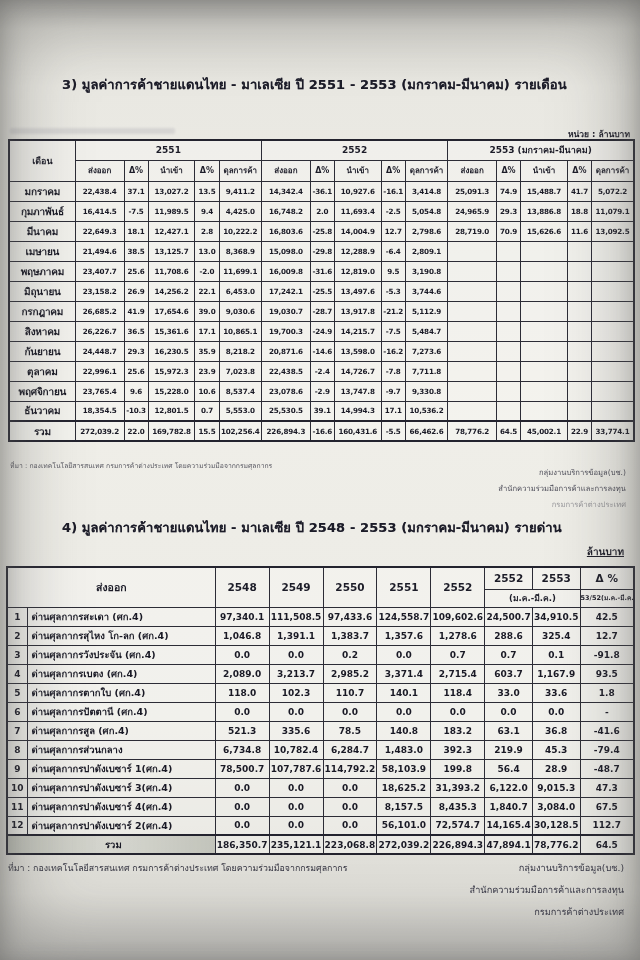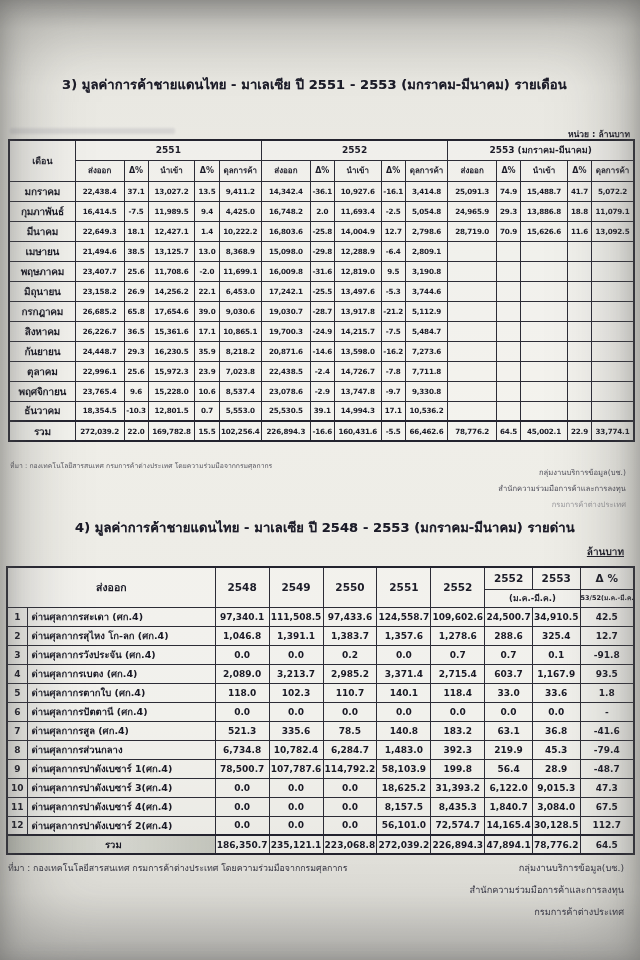--- a/index.html
+++ b/index.html
@@ -149,21 +149,21 @@
           <td>29.3</td>
           <td>13,886.8</td>
           <td>18.8</td>
           <td>11,079.1</td>
         </tr>
         <tr>
           <td class="mcol">มีนาคม</td>
           <td>22,649.3</td>
           <td>18.1</td>
           <td>12,427.1</td>
-          <td>1.4</td>
+          <td>2.8</td>
           <td>10,222.2</td>
           <td>16,803.6</td>
           <td>-25.8</td>
           <td>14,004.9</td>
           <td>12.7</td>
           <td>2,798.6</td>
           <td>28,719.0</td>
           <td>70.9</td>
           <td>15,626.6</td>
           <td>11.6</td>
@@ -219,21 +219,21 @@
           <td>3,744.6</td>
           <td></td>
           <td></td>
           <td></td>
           <td></td>
           <td></td>
         </tr>
         <tr>
           <td class="mcol">กรกฎาคม</td>
           <td>26,685.2</td>
-          <td>65.8</td>
+          <td>41.9</td>
           <td>17,654.6</td>
           <td>39.0</td>
           <td>9,030.6</td>
           <td>19,030.7</td>
           <td>-28.7</td>
           <td>13,917.8</td>
           <td>-21.2</td>
           <td>5,112.9</td>
           <td></td>
           <td></td>
@@ -353,21 +353,21 @@
   </table>
 
   <div class="abs src-line" style="top:460px; left:10px;">ที่มา : กองเทคโนโลยีสารสนเทศ กรมการค้าต่างประเทศ โดยความร่วมมือจากกรมศุลกากร</div>
 
   <div class="abs credits credits1" style="top:465px; right:14px;">
     <div>กลุ่มงานบริการข้อมูล(บช.)</div>
     <div>สำนักความร่วมมือการค้าและการลงทุน</div>
     <div style="opacity:.55;">กรมการค้าต่างประเทศ</div>
   </div>
 
-  <div class="abs doc-title" style="top:517px; left:75px;">4)   มูลค่าการค้าชายแดนไทย - มาเลเซีย ปี 2548 - 2553 (มกราคม-มีนาคม) รายด่าน</div>
+  <div class="abs doc-title" style="top:517px; left:62px;">4)   มูลค่าการค้าชายแดนไทย - มาเลเซีย ปี 2548 - 2553 (มกราคม-มีนาคม) รายด่าน</div>
 
   <div class="abs unit-label" style="top:544px; right:16px; font-size:10px;text-decoration:underline;">ล้านบาท</div>
 
   <table class="t2 abs" style="top:566px; left:6px; width:629px;">
     <colgroup>
       <col style="width:3.2%">
         <col style="width:30%">
       <col style="width:8.6%">
         <col style="width:8.6%">
         <col style="width:8.6%">

